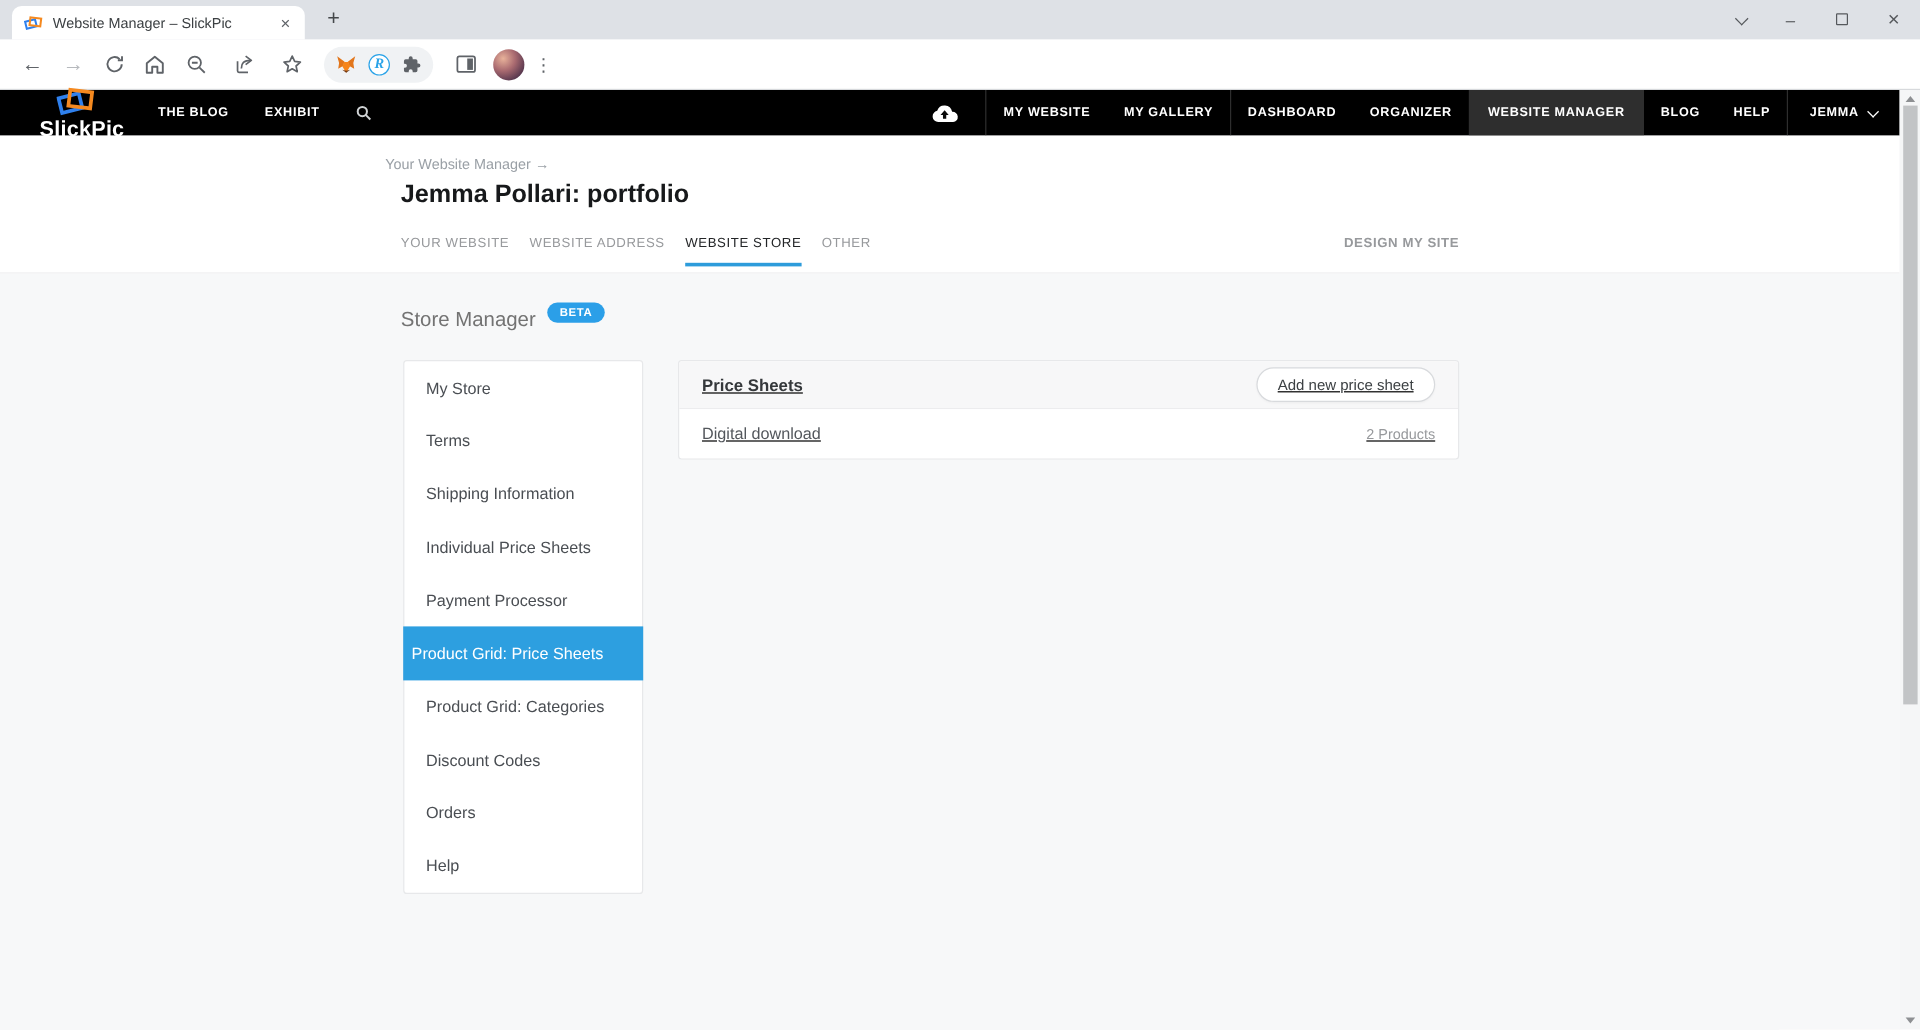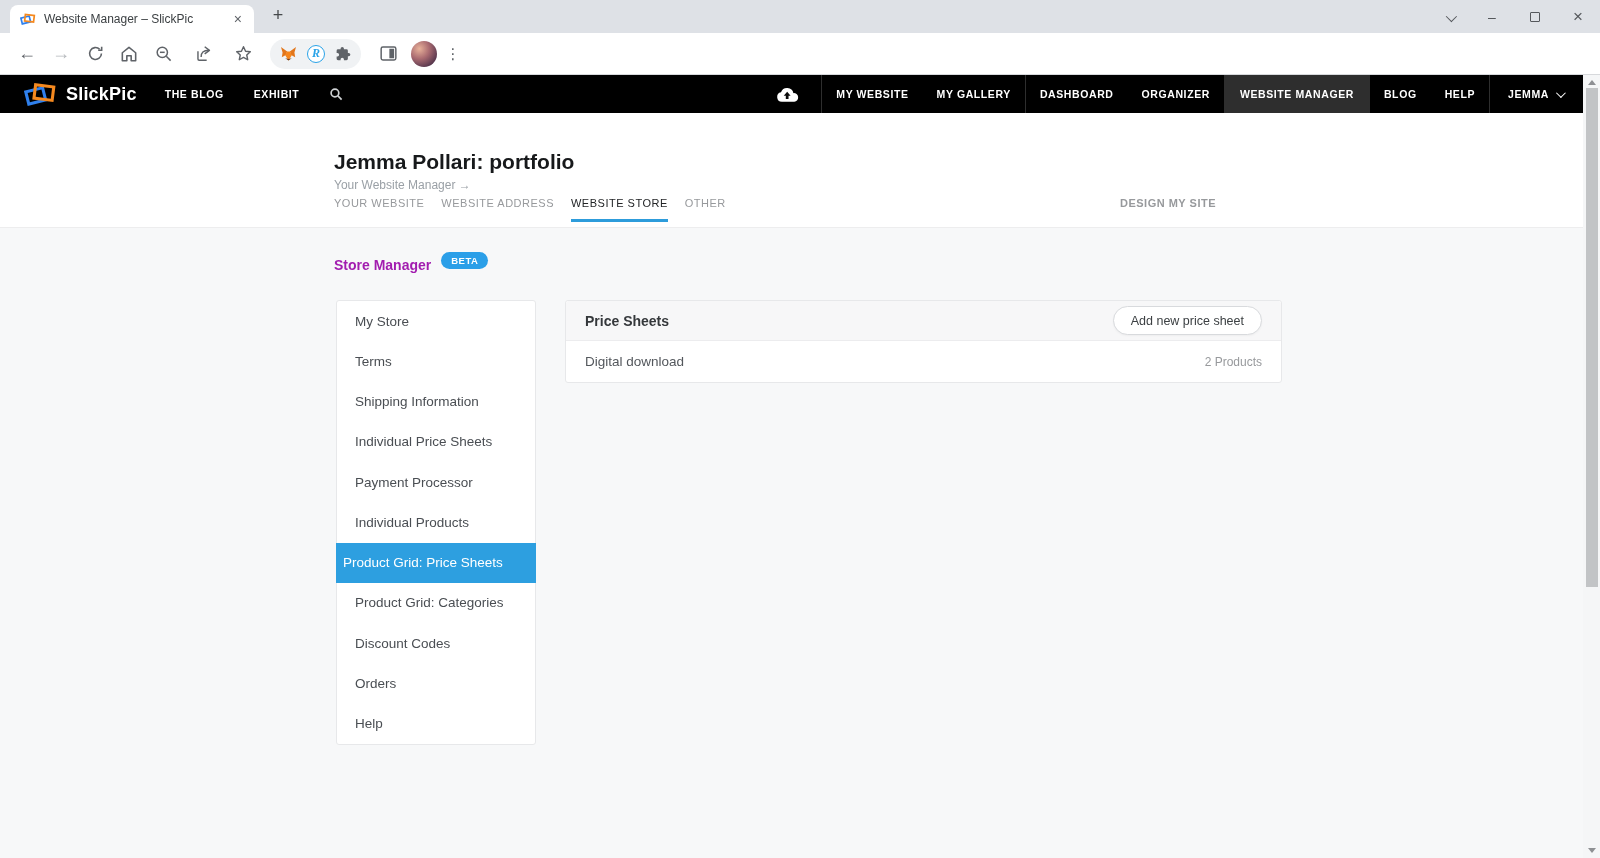--- a/index.html
+++ b/index.html
@@ -39,60 +39,60 @@
   .avatar { width:26px; height:26px; border-radius:50%;
             background:radial-gradient(circle at 32% 30%, #e8b29a 0%, #a96a70 40%, #5c3a50 75%, #32233a 100%); }
   .kebab { font-size:15px; color:#5f6368; letter-spacing:0; width:20px; text-align:center; }
 
   
   .app { position:absolute; top:75px; left:0; width:1583px; height:783px; background:#f7f8f9; }
 
   
   .appnav { position:absolute; top:0; left:0; width:1583px; height:38px; background:#000;
             display:flex; align-items:center; color:#fff; }
-  .brand-wrap { display:flex; align-items:center; margin-left:24px; }
+  .brand-wrap { display:flex; align-items:center; margin-left:24px;flex-direction:column; }
   .brand { font-size:18px; font-weight:bold; color:#fff; margin-left:9px; letter-spacing:.2px; }
   .nav-left { display:flex; align-items:center; gap:30px; margin-left:28px; }
   .nav-link { font-size:10.5px; font-weight:bold; letter-spacing:.6px; color:#fff; white-space:nowrap; }
   .nav-spacer { flex:1; }
   .nav-sep { width:1px; height:38px; background:#2e2e2e; flex:0 0 auto; }
   .nav-group { display:flex; align-items:center; height:38px; }
   .nav-group .nav-link { padding:0 14px; line-height:38px; }
   .nav-link.active { background:#2e2e2e; padding:0 16px; }
   .cloud-wrap { margin:0 22px 0 10px; display:flex; align-items:center; }
   .user-wrap { display:flex; align-items:center; padding:0 20px 0 18px; }
   .user-chev { display:inline-block; width:7px; height:7px; border-right:1.7px solid #fff;
                border-bottom:1.7px solid #fff; transform:rotate(45deg) translateY(-2px); margin-left:7px; }
 
   
   .whitehead { position:absolute; top:38px; left:0; width:1583px; height:115px; background:#fff;
                border-bottom:1px solid #ededee; }
-  .breadcrumb { position:absolute; left:334px; top:17px; font-size:12px; color:#9aa0a6;margin-top:48px; }
+  .breadcrumb { position:absolute; left:321px; top:17px; font-size:12px; color:#9aa0a6; }
   .page-title { position:absolute; left:334px; top:37px; font-size:21px; font-weight:bold; color:#17191b; }
   .tabsrow { position:absolute; left:334px; top:84px; width:882px; display:flex; align-items:flex-start; }
   .ptab { font-size:11px; font-weight:normal; letter-spacing:.5px; color:#97999c; margin-right:17px;
           padding-bottom:13px; position:relative; white-space:nowrap; }
   .ptab.active { color:#232527; }
   .ptab.active .tab-underline { position:absolute; left:0; right:0; bottom:0; height:3px; background:#2d9cdb; }
   .design-link { margin-left:auto; font-size:11px; font-weight:bold; letter-spacing:.5px; color:#97999c; }
 
   
   .content { position:absolute; top:153px; left:0; width:1583px; height:630px; background:#f7f8f9; }
   .section-head { position:absolute; left:334px; top:29px; display:flex; align-items:flex-start; }
-  .section-title { font-size:14px; font-weight:700; color:#a21caf; }
+  .section-title { font-size:17px; font-weight:400; color:#737373; }
   .beta-badge { margin-left:10px; background:#2b9fe8; color:#fff; font-size:9.5px; font-weight:bold;
                 letter-spacing:.5px; border-radius:10px; padding:3px 10px; position:relative; top:-5px; }
 
   .sidebar { position:absolute; left:336px; top:72px; width:200px; height:445px; background:#fff;
              border:1px solid #e7e8ea; border-radius:3px; display:flex; flex-direction:column; }
   .side-item { flex:1; display:flex; align-items:center; padding-left:18px; font-size:13.5px; color:#4a4e53; }
   .side-item.selected { background:#2d9fe0; color:#fff; margin:0 -1px; padding-left:7px; }
 
-  .panel { position:absolute; left:565px; top:72px; width:717px; background:#fff;
-           border:1px solid #e7e8ea; border-radius:3px; }
+  .panel { position:absolute; left:565px; top:72px; width:651px; background:#fff;
+           border:1px solid #e7e8ea; border-radius:3px;text-decoration:underline; }
   .panel-header { height:40px; background:#f7f7f8; border-bottom:1px solid #ececee;
                   border-radius:3px 3px 0 0; display:flex; align-items:center;
                   justify-content:space-between; padding:0 19px; }
   .panel-title { font-size:14px; font-weight:bold; color:#35383b; }
   .add-btn { height:29px; padding:0 17px; border-radius:15px; background:#fff; border:1px solid #d8dadd;
              font-size:12.5px; color:#3c4043; display:flex; align-items:center;
              box-shadow:0 1px 2px rgba(0,0,0,.04); font-family:inherit; }
   .panel-row { height:41px; display:flex; align-items:center; justify-content:space-between; padding:0 19px; }
   .row-name { font-size:13.5px; color:#53575c; }
   .row-count { font-size:12px; color:#97999c; }
@@ -259,21 +259,20 @@
       <span class="section-title">Store Manager</span>
       <span class="beta-badge">BETA</span>
     </div>
 
     <div class="sidebar">
       <div class="side-item">My Store</div>
       <div class="side-item">Terms</div>
       <div class="side-item">Shipping Information</div>
       <div class="side-item">Individual Price Sheets</div>
       <div class="side-item">Payment Processor</div>
-      <div class="side-item">Individual Products</div>
       <div class="side-item selected">Product Grid: Price Sheets</div>
       <div class="side-item">Product Grid: Categories</div>
       <div class="side-item">Discount Codes</div>
       <div class="side-item">Orders</div>
       <div class="side-item">Help</div>
     </div>
 
     <div class="panel">
       <div class="panel-header">
         <span class="panel-title">Price Sheets</span>

